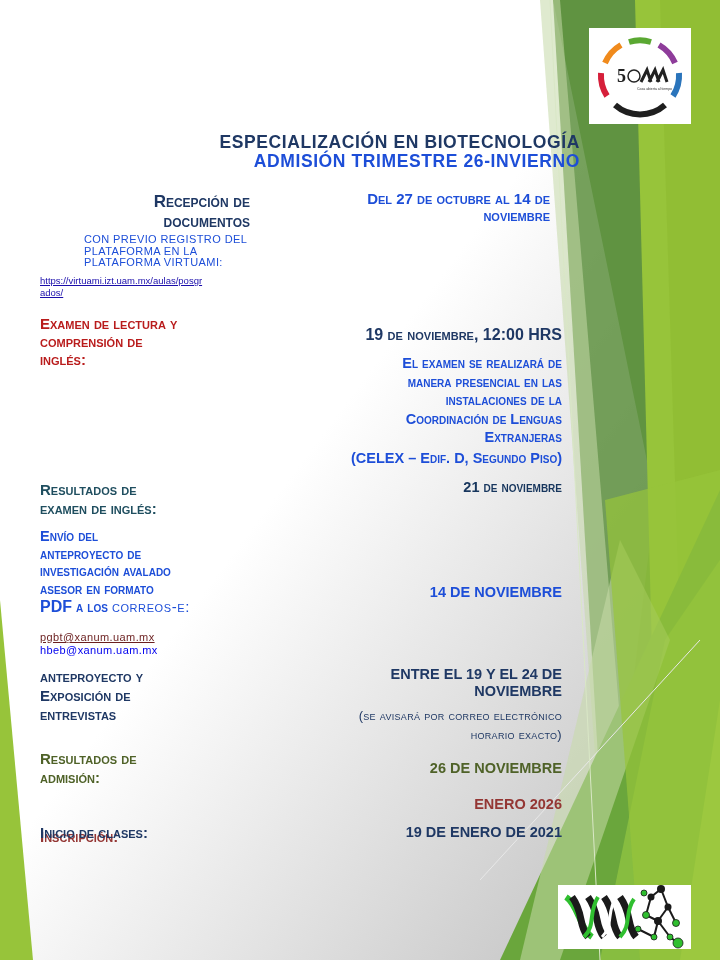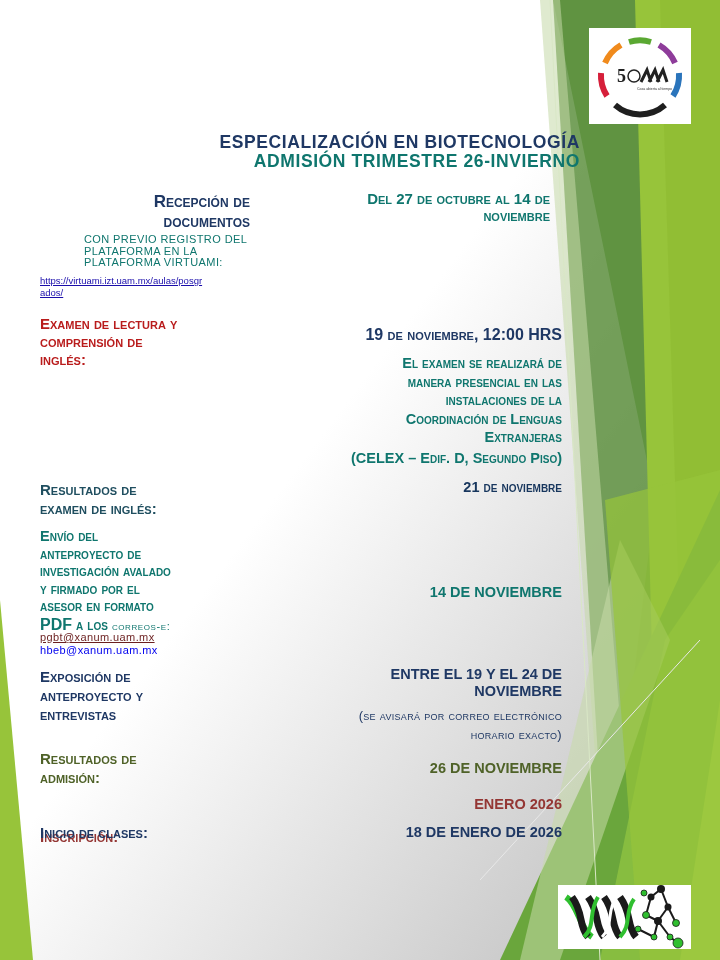--- a/index.html
+++ b/index.html
@@ -4,21 +4,21 @@
 <style>
   html, body { margin:0; padding:0; }
   body { width:720px; height:960px; overflow:hidden; position:relative; font-family:"Liberation Sans", sans-serif; background:#ffffff; }
   #bg { position:absolute; left:0; top:0; width:720px; height:960px; z-index:0; }
   .layer { position:absolute; z-index:2; }
   .sc { font-variant:small-caps; }
   .b { font-weight:bold; }
   .c { text-align:right; }
   .navy { color:#1f3864; }
   .dnavy { color:#17365d; }
-  .maroon { color:#0f766e; }
+  .maroon { color:#1d4ed8; }
   .red { color:#943634; }
   .teal { color:#1f4e5f; }
   .olive { color:#4f6228; }
   .link { color:#1a0dab; text-decoration:underline; }
   .blue { color:#0000ee; }
   .title1 { left:40px; top:132px; width:540px; font-size:17.5px; letter-spacing:0.6px; }
   .title2 { left:40px; top:151px; width:540px; font-size:17.5px; letter-spacing:0.6px; }
   .logo { position:absolute; z-index:3; background:#fff; }
 </style>
 </head>
@@ -110,35 +110,34 @@
 <div class="layer b sc teal" style="left:40px;top:480px;width:220px;font-size:15px;line-height:19px;">
   <div>Resultados de</div>
   <div>examen de inglés:</div>
 </div>
 <div class="layer c b sc dnavy" style="left:262px;top:479px;width:300px;font-size:14.5px;">21  de noviembre</div>
 
 <div class="layer b sc maroon" style="left:40px;top:528px;width:230px;font-size:14.5px;line-height:17.5px;">
   <div>Envío del</div>
   <div>anteproyecto de</div>
   <div>investigación avalado</div>
-  <div>y firmado por el</div>
   <div>asesor en formato</div>
   <div>
-    <span style="font-size:16px;">PDF</span><span> a los </span><span style="font-weight:normal;font-size:11px;letter-spacing:0.6px;">correos-e:</span>
+    <span style="font-size:16px;">PDF</span><span> a los </span><span style="font-weight:normal;font-size:15px;letter-spacing:0.6px;">correos-e:</span>
   </div>
 </div>
 <div class="layer" style="left:40px;top:631px;width:220px;font-size:11px;line-height:13px;letter-spacing:0.4px;">
   <div class="link maroon" style="color:#6b1f1f;">pgbt@xanum.uam.mx</div>
   <div class="blue">hbeb@xanum.uam.mx</div>
 </div>
 <div class="layer c b maroon" style="left:262px;top:584px;width:300px;font-size:14.5px;">14 DE NOVIEMBRE</div>
 
 <div class="layer b sc navy" style="left:40px;top:667px;width:220px;font-size:15px;line-height:19px;">
+  <div>anteproyecto y</div>
   <div>Exposición de</div>
-  <div>anteproyecto y</div>
   <div>entrevistas</div>
 </div>
 <div class="layer c b navy" style="left:262px;top:666px;width:300px;font-size:14.5px;line-height:17px;">
   <div>ENTRE EL 19 Y EL  24  DE</div>
   <div>NOVIEMBRE</div>
 </div>
 <div class="layer c sc navy" style="left:262px;top:706px;width:300px;font-size:13px;line-height:19px;letter-spacing:0.3px;">
   <div>(se avisará por correo electrónico</div>
   <div>horario exacto)</div>
 </div>
@@ -146,21 +145,21 @@
 <div class="layer b sc olive" style="left:40px;top:749px;width:220px;font-size:15px;line-height:19px;">
   <div>Resultados de</div>
   <div>admisión:</div>
 </div>
 <div class="layer c b olive" style="left:262px;top:760px;width:300px;font-size:14.5px;">26 DE NOVIEMBRE</div>
 
 <div class="layer b sc red" style="left:40px;top:796px;width:220px;font-size:15px;margin-top:32px;">Inscripción:</div>
 <div class="layer c b red" style="left:262px;top:796px;width:300px;font-size:14.5px;">ENERO 2026</div>
 
 <div class="layer b sc navy" style="left:40px;top:824px;width:220px;font-size:15px;">Inicio de clases:</div>
-<div class="layer c b navy" style="left:262px;top:824px;width:300px;font-size:14.5px;">18 DE ENERO DE 2026</div>
+<div class="layer c b navy" style="left:262px;top:824px;width:300px;font-size:14.5px;">19 DE ENERO DE 2021</div>
 
 <div class="logo" style="left:558px;top:885px;width:133px;height:64px;">
   <svg width="133" height="64" viewBox="0 0 133 64">
     <path d="M8 12 C20 20 22 44 34 52" stroke="#2fbf2f" stroke-width="6" fill="none"></path>
     <path d="M14 12 C26 28 20 40 30 52" stroke="#1a1a1a" stroke-width="7" fill="none"></path>
     <path d="M30 12 C42 28 36 40 46 52" stroke="#1a1a1a" stroke-width="7" fill="none"></path>
     <path d="M46 12 C58 28 52 40 62 52" stroke="#1a1a1a" stroke-width="7" fill="none"></path>
     <path d="M62 12 C74 28 68 40 78 52" stroke="#1a1a1a" stroke-width="7" fill="none"></path>
     <path d="M40 12 C30 28 38 40 26 52" stroke="#2fbf2f" stroke-width="4" fill="none"></path>
     <path d="M58 12 C48 28 56 40 44 52" stroke="#ffffff" stroke-width="3" fill="none"></path>

